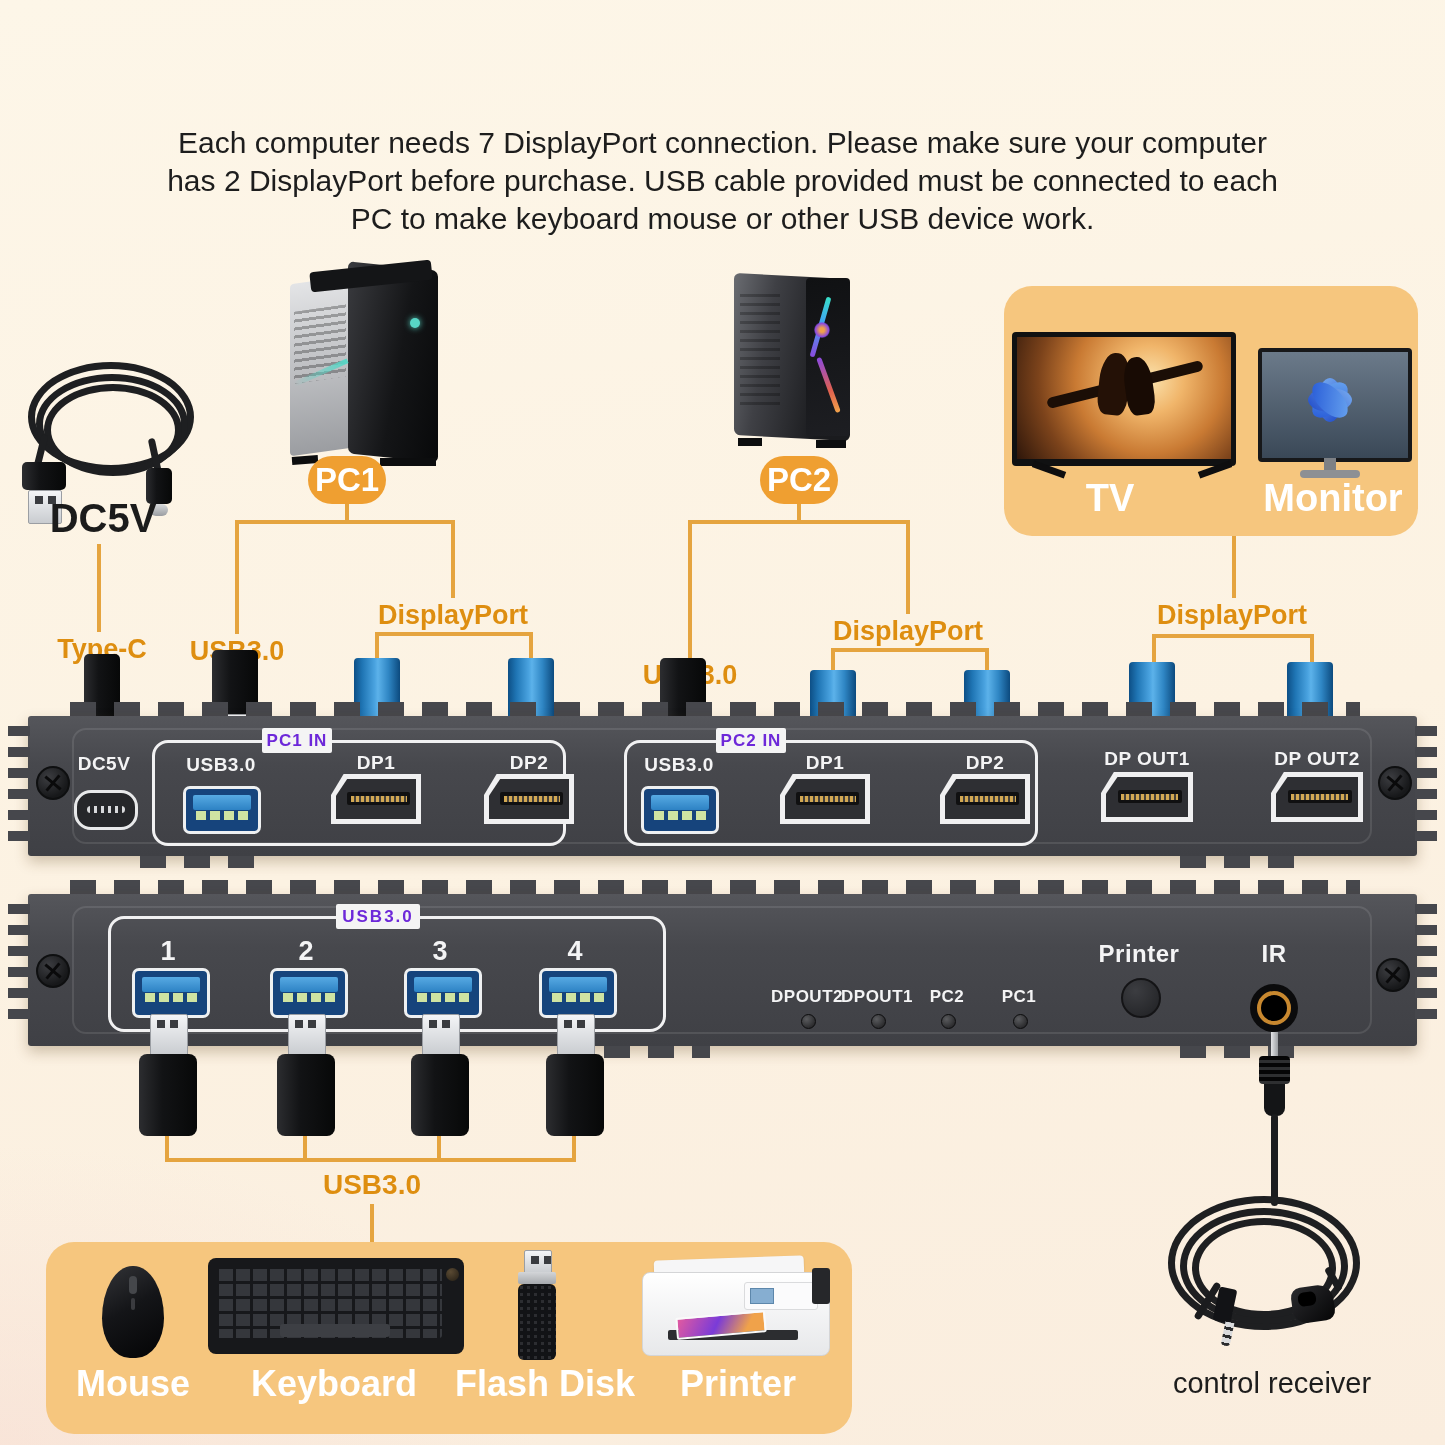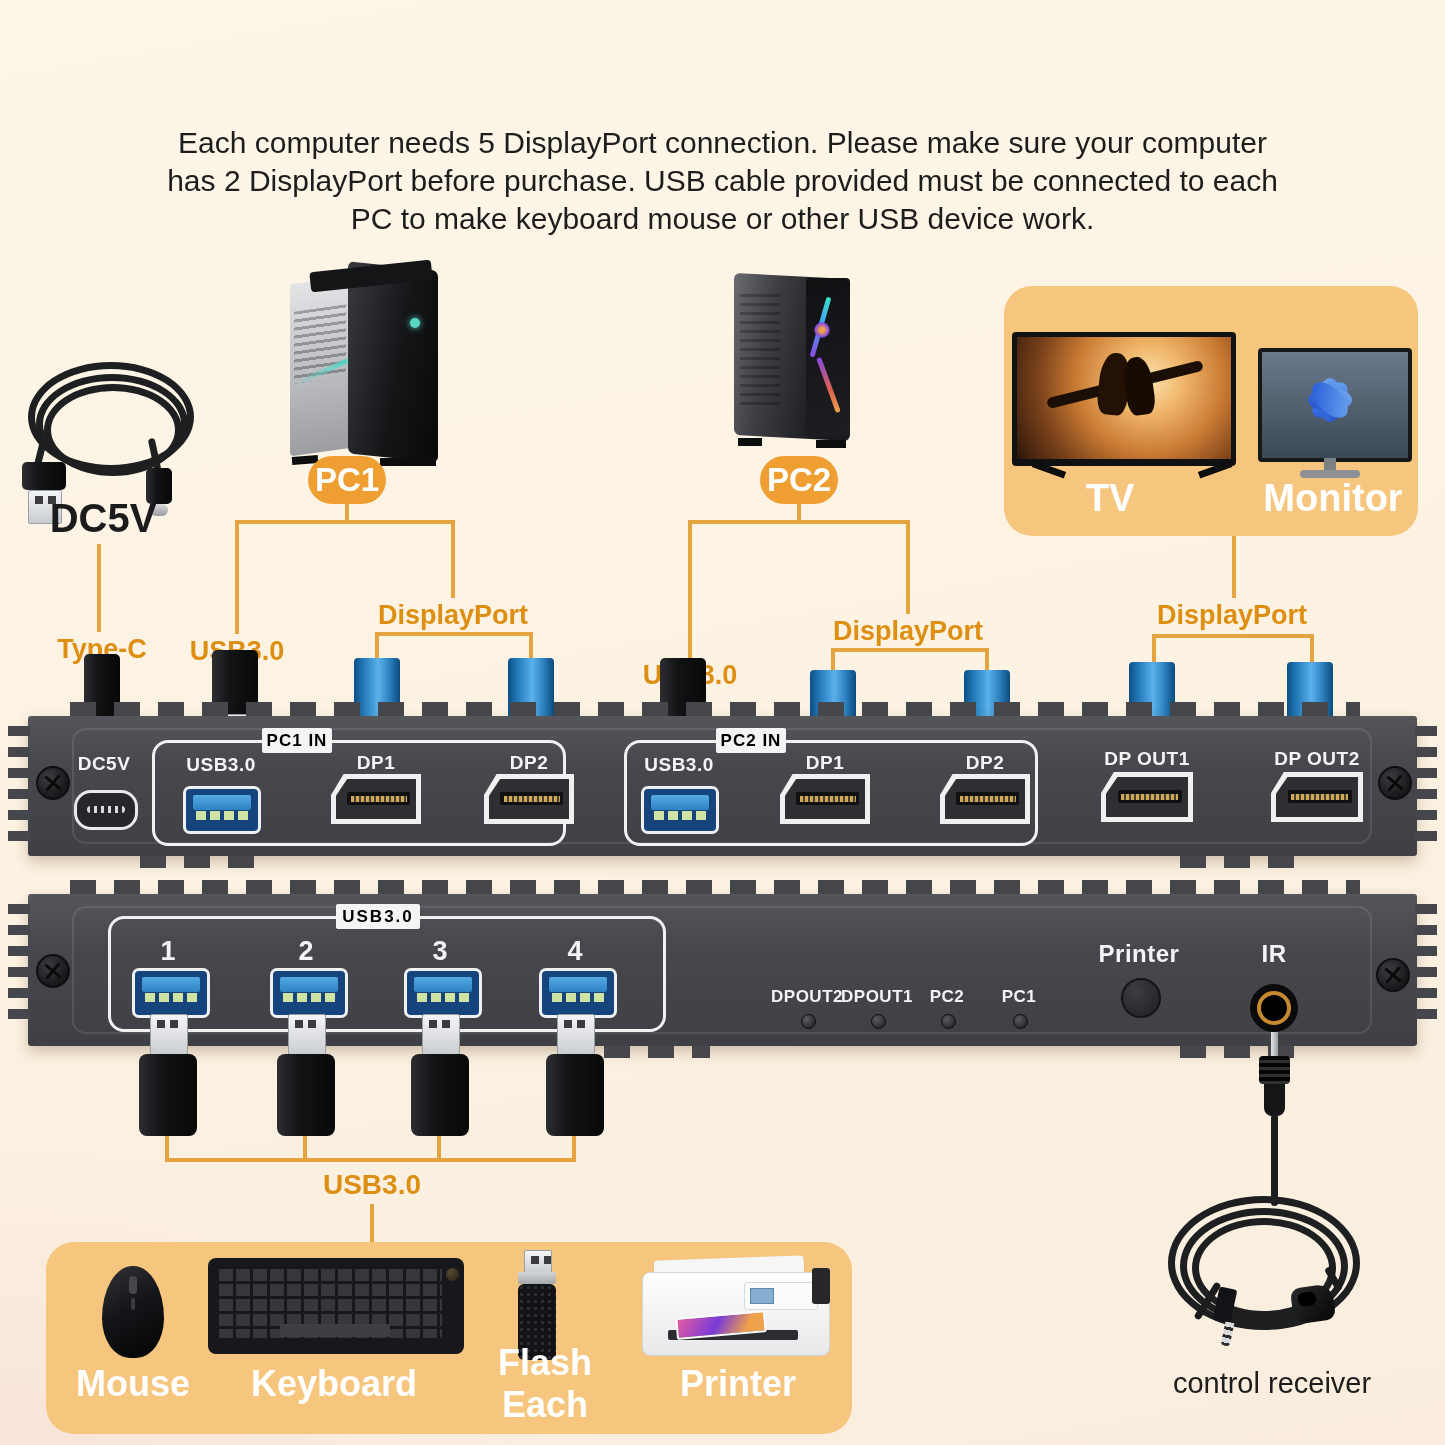--- a/index.html
+++ b/index.html
@@ -27,21 +27,21 @@
   .badge{background:#EF9F31;border-radius:24px;color:#fff;font-weight:700;font-size:33px;}
   
   .panel{background:linear-gradient(180deg,#55565B 0%,#47484D 35%,#3F4045 100%);
          box-shadow:0 6px 14px rgba(90,60,20,.28);border-radius:3px;}
   .seam{border:2px solid rgba(255,255,255,.10);border-radius:14px;}
   .teeth{background:repeating-linear-gradient(90deg,#46474C 0 26px,transparent 26px 44px);}
   .fins{background:repeating-linear-gradient(180deg,#46474C 0 10px,transparent 10px 21px);}
   .screw{border-radius:50%;background:radial-gradient(circle at 35% 32%,#3c3d41,#17181a 70%);border:2px solid #0e0f10;}
   .scrbar{position:absolute;left:50%;top:50%;width:20px;height:3px;background:#0a0a0b;}
   .group{border:3px solid #F1F1F2;border-radius:16px;}
-  .tab{background:#F4F4F4;color:#000000;font-weight:700;font-size:17px;letter-spacing:1px;border-radius:2px;}
+  .tab{background:#F4F4F4;color:#6d28d9;font-weight:700;font-size:17px;letter-spacing:1px;border-radius:2px;}
   
   .usbport{background:#16447C;border:3px solid #EEF0F1;border-radius:7px;}
   .usbtongue{position:absolute;left:7px;right:7px;top:6px;height:15px;background:linear-gradient(180deg,#57AAE3,#2D82C4);border-radius:2px;}
   .usbpins{position:absolute;left:10px;right:10px;top:22px;height:9px;display:flex;justify-content:space-between;}
   .usbpins span{width:10px;height:9px;background:#CFE3A2;display:block;}
   .dpport{background:#F0F0F1;clip-path:polygon(14% 0,100% 0,100% 100%,0 100%,0 42%);}
   .dpin{position:absolute;inset:5px;background:#2E2F33;clip-path:polygon(14% 0,100% 0,100% 100%,0 100%,0 42%);}
   .dpslot{position:absolute;left:18%;right:12%;top:36%;height:13px;background:#101011;border-radius:2px;}
   .dpgold{position:absolute;left:22%;right:16%;top:43%;height:6px;background:repeating-linear-gradient(90deg,#D2A853 0 3px,#454038 3px 5px);}
   
@@ -59,21 +59,21 @@
       border-radius:2px;}
   .coil{border:7px solid #1E1F21;border-radius:50%;}
   .led{width:13px;height:13px;border-radius:50%;background:radial-gradient(circle at 35% 32%,#5A5B5E,#1A1A1C);border:1px solid #0C0C0D;}
   .obox{background:#F6C67E;border-radius:28px;}
 </style>
 </head>
 <body>
 
 <div class="abs" style="left:0;top:0;width:1445px;height:1445px;">
 
-  <div class="abs ctr sub" style="left:0;top:124px;width:1445px;height:38px;">Each computer needs 5 DisplayPort connection. Please make sure your computer</div>
+  <div class="abs ctr sub" style="left:0;top:124px;width:1445px;height:38px;">Each computer needs 7 DisplayPort connection. Please make sure your computer</div>
   <div class="abs ctr sub" style="left:0;top:162px;width:1445px;height:38px;">has 2 DisplayPort before purchase. USB cable provided must be connected to each</div>
   <div class="abs ctr sub" style="left:0;top:200px;width:1445px;height:38px;">PC to make keyboard mouse or other USB device work.</div>
 
   <div class="abs coil" style="left:28px;top:362px;width:152px;height:96px;"></div>
   <div class="abs coil" style="left:36px;top:374px;width:138px;height:86px;"></div>
   <div class="abs coil" style="left:44px;top:384px;width:124px;height:78px;"></div>
   <div class="abs" style="left:36px;top:434px;width:7px;height:46px;background:#1E1F21;border-radius:4px;transform:rotate(14deg);"></div>
   <div class="abs" style="left:152px;top:438px;width:7px;height:42px;background:#1E1F21;border-radius:4px;transform:rotate(-12deg);"></div>
   <div class="abs blk" style="left:22px;top:462px;width:44px;height:28px;"></div>
   <div class="abs usbshell" style="left:28px;top:490px;width:32px;height:32px;"></div>
@@ -390,16 +390,16 @@
     <div class="abs" style="left:6px;top:16px;width:186px;height:82px;background:linear-gradient(180deg,#FFFFFF,#E7E8EA);border:1px solid #D4D5D7;border-radius:8px;"></div>
     <div class="abs" style="left:108px;top:26px;width:72px;height:26px;background:#FBFBFC;border:1px solid #DADBDD;border-radius:3px;"></div>
     <div class="abs" style="left:114px;top:32px;width:22px;height:14px;background:#86AED1;border:1px solid #5D87AB;"></div>
     <div class="abs" style="left:176px;top:12px;width:18px;height:36px;background:#26272A;border-radius:3px;"></div>
     <div class="abs" style="left:32px;top:74px;width:130px;height:10px;background:#2C2D30;border-radius:2px;"></div>
     <div class="abs" style="left:40px;top:58px;width:86px;height:18px;background:linear-gradient(120deg,#E25AA0,#7A3BD8 45%,#F0A24A 80%);border:2px solid #FAFAFA;transform:rotate(-5deg);border-radius:2px;"></div>
   </div>
 
   <div class="abs ctr wbig" style="left:63px;top:1362px;width:140px;height:44px;font-size:36px;">Mouse</div>
   <div class="abs ctr wbig" style="left:244px;top:1362px;width:180px;height:44px;font-size:36px;">Keyboard</div>
-  <div class="abs ctr wbig" style="left:452px;top:1362px;width:186px;height:44px;font-size:36px;">Flash Each</div>
+  <div class="abs ctr wbig" style="left:452px;top:1362px;width:186px;height:44px;font-size:36px;">Flash Disk</div>
   <div class="abs ctr wbig" style="left:656px;top:1362px;width:164px;height:44px;font-size:36px;">Printer</div>
 
 </div>
 
 </body></html>

